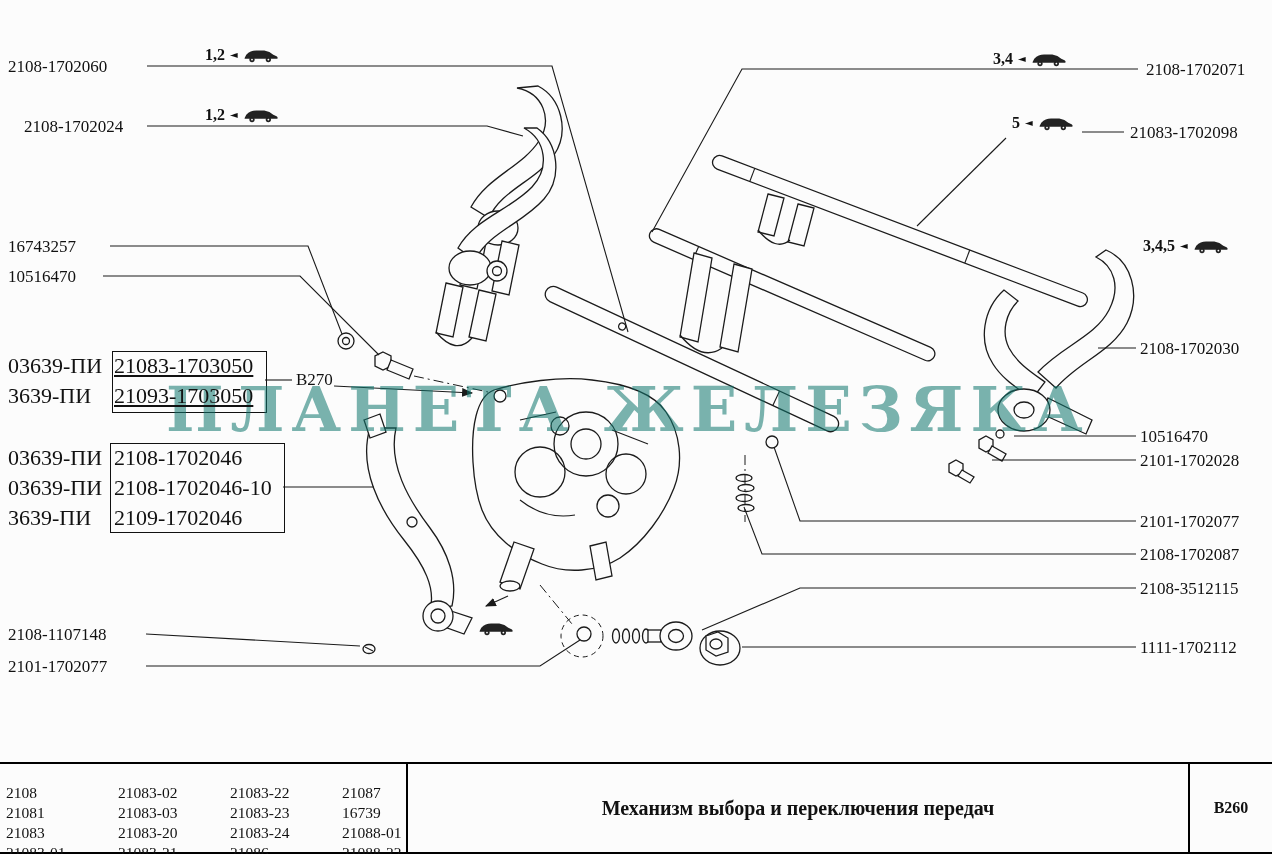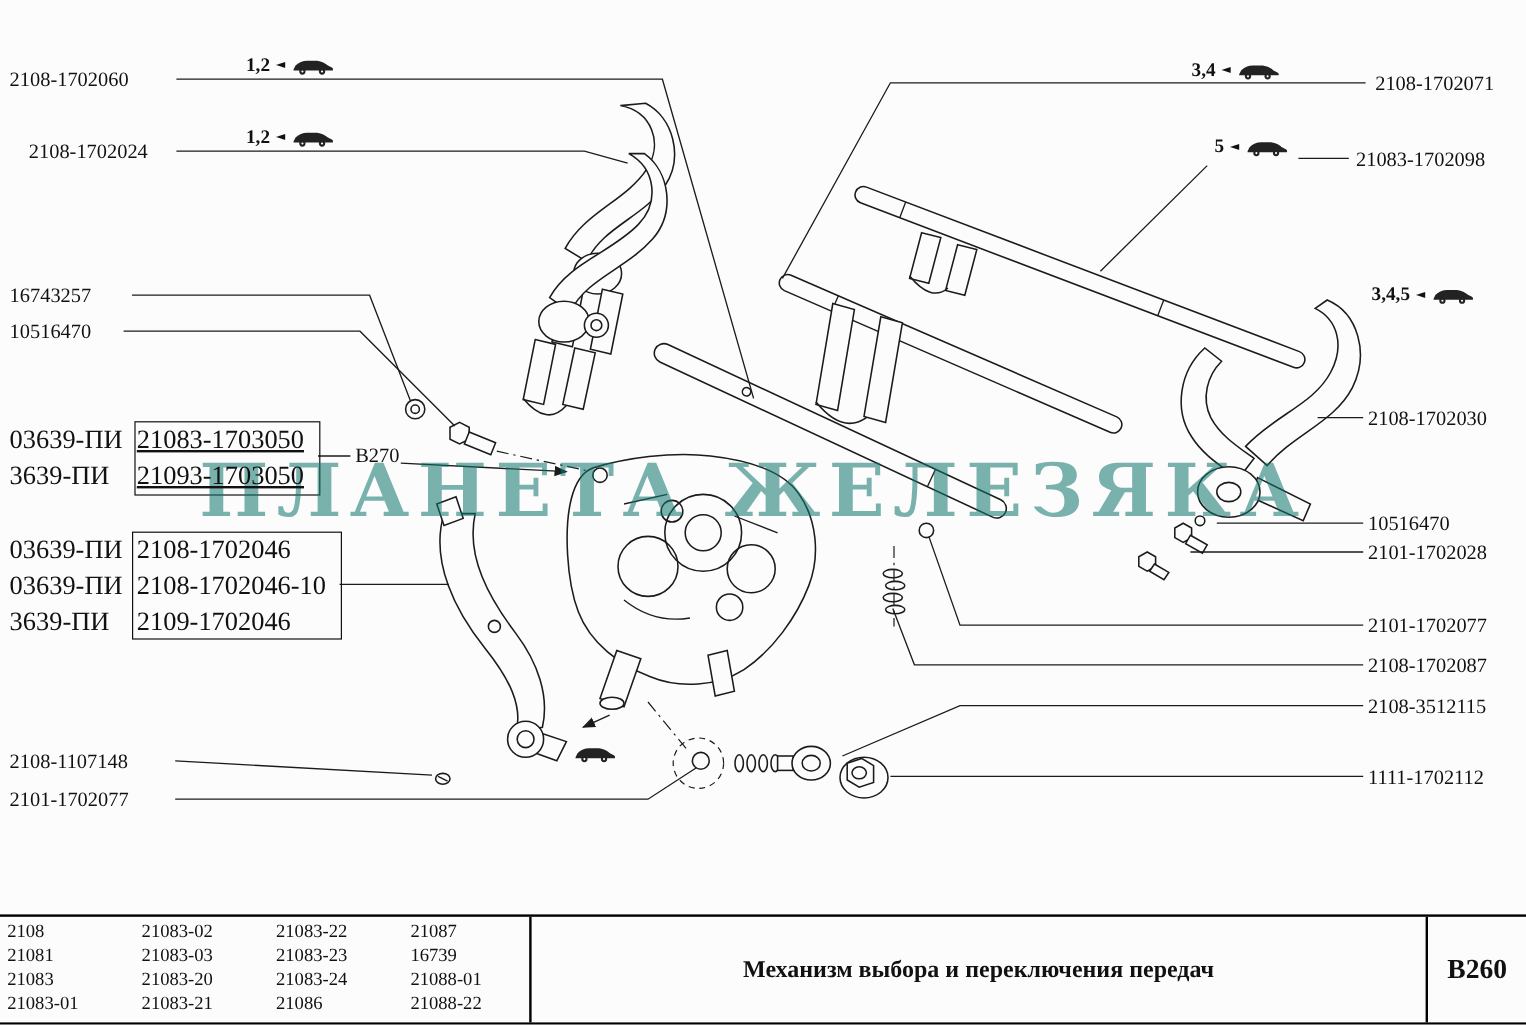--- a/index.html
+++ b/index.html
@@ -12,28 +12,28 @@
   .grp{position:absolute;z-index:4;display:flex;font-size:22px;line-height:20px;white-space:nowrap;}
   .pfx{display:inline-block;width:106px;}
   .u{text-decoration:underline;}
   .badge{position:absolute;z-index:4;display:flex;align-items:center;gap:5px;
          font-weight:bold;font-size:16px;}
   .tri{font-family:"DejaVu Sans",sans-serif;font-size:10px;line-height:1;}
   .box{position:absolute;z-index:2;border:1.4px solid #111;}
   
   .strip{position:absolute;left:0;top:762px;width:1272px;height:92px;box-sizing:border-box;
          border-top:2px solid #000;border-bottom:2px solid #000;display:flex;z-index:5;background:#fcfcfc;}
-  .models{width:443px;box-sizing:border-box;border-right:2px solid #000;padding:4px 0 0 6px;
+  .models{width:408px;box-sizing:border-box;border-right:2px solid #000;padding:20px 0 0 6px;
           display:grid;grid-template-columns:112px 112px 112px 95px;grid-auto-rows:20px;
           font-size:15.5px;}
   .mcell{white-space:nowrap;}
   .titlecell{flex:1;display:flex;align-items:center;justify-content:center;
              border-right:2px solid #000;font-weight:bold;font-size:20px;}
   .codecell{width:82px;display:flex;align-items:center;justify-content:center;
-            font-weight:bold;font-size:23px;}
+            font-weight:bold;font-size:16px;}
   
   .ln{stroke:#1b1b1b;stroke-width:1.1;fill:none;}
   .pt{stroke:#1b1b1b;stroke-width:1.3;fill:#fcfcfc;}
   .pt2{stroke:#1b1b1b;stroke-width:1.3;fill:none;}
   .dd{stroke:#1b1b1b;stroke-width:1;fill:none;stroke-dasharray:10 4 2 4;}
   .ds{stroke:#1b1b1b;stroke-width:1;fill:none;stroke-dasharray:5 4;}
 </style>
 </head>
 <body>
 

